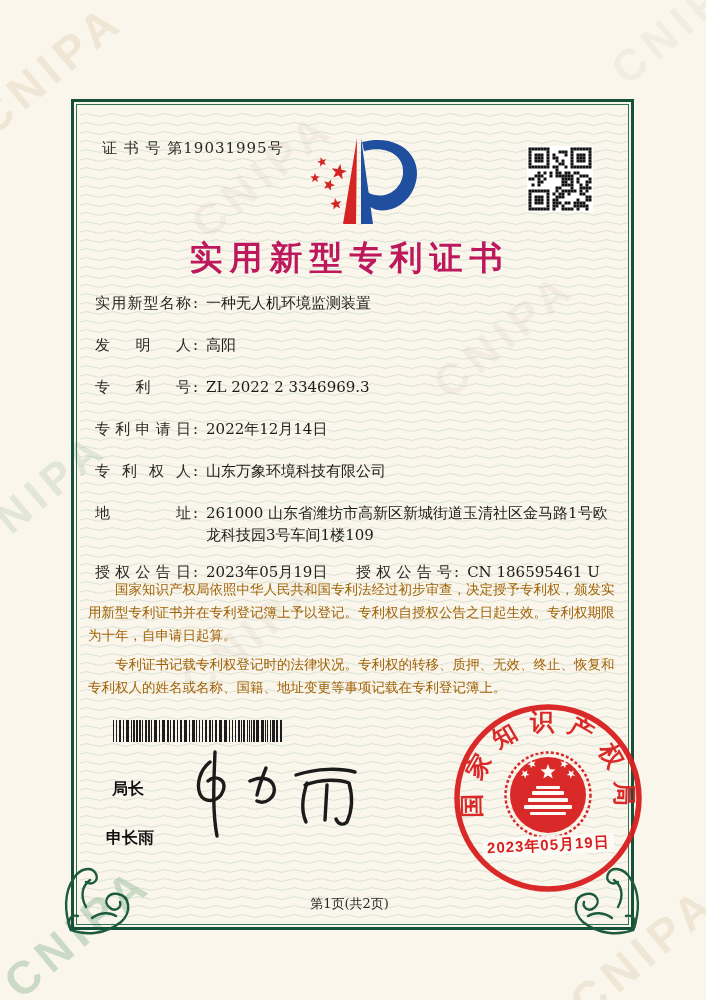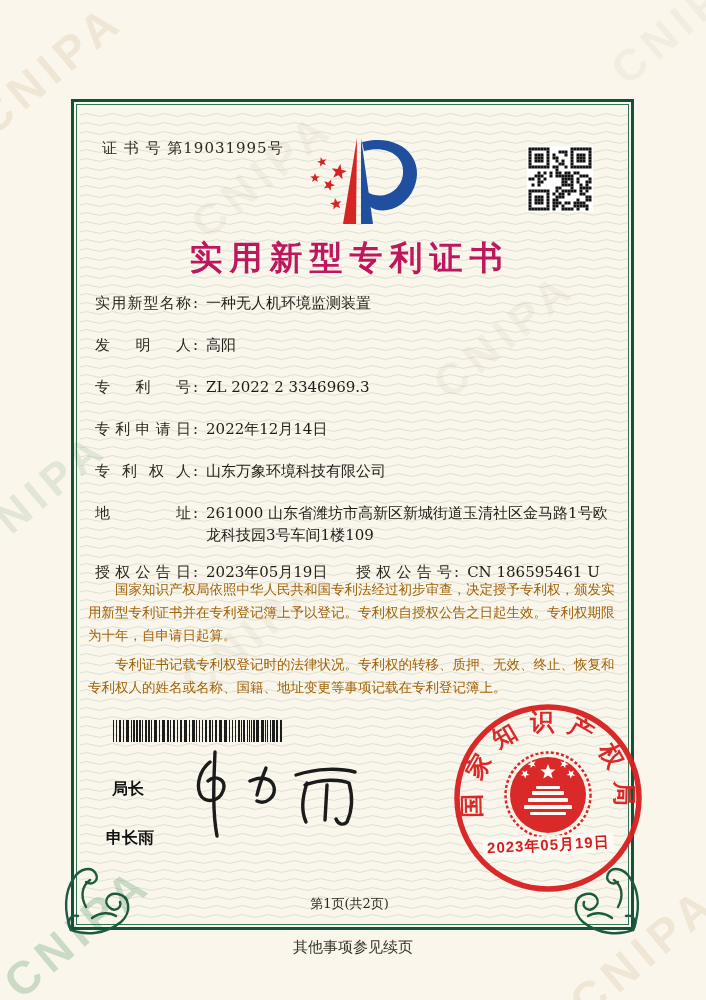--- a/index.html
+++ b/index.html
@@ -558,14 +558,13 @@
         <rect x="76" y="107" width="48" height="4" rx="1"></rect>
         <rect x="82" y="114" width="36" height="3" rx="1"></rect>
       </g>
     </g>
   </svg>
   <div id="seal-date" class="content">
     <span>2023年05月19日</span>
   </div>
 
   <div id="page-info" class="content">第1页(共2页)</div>
-  <div id="cont-note" class="content">其他事项参见续页</div>
 </div>
 
 </body></html>

